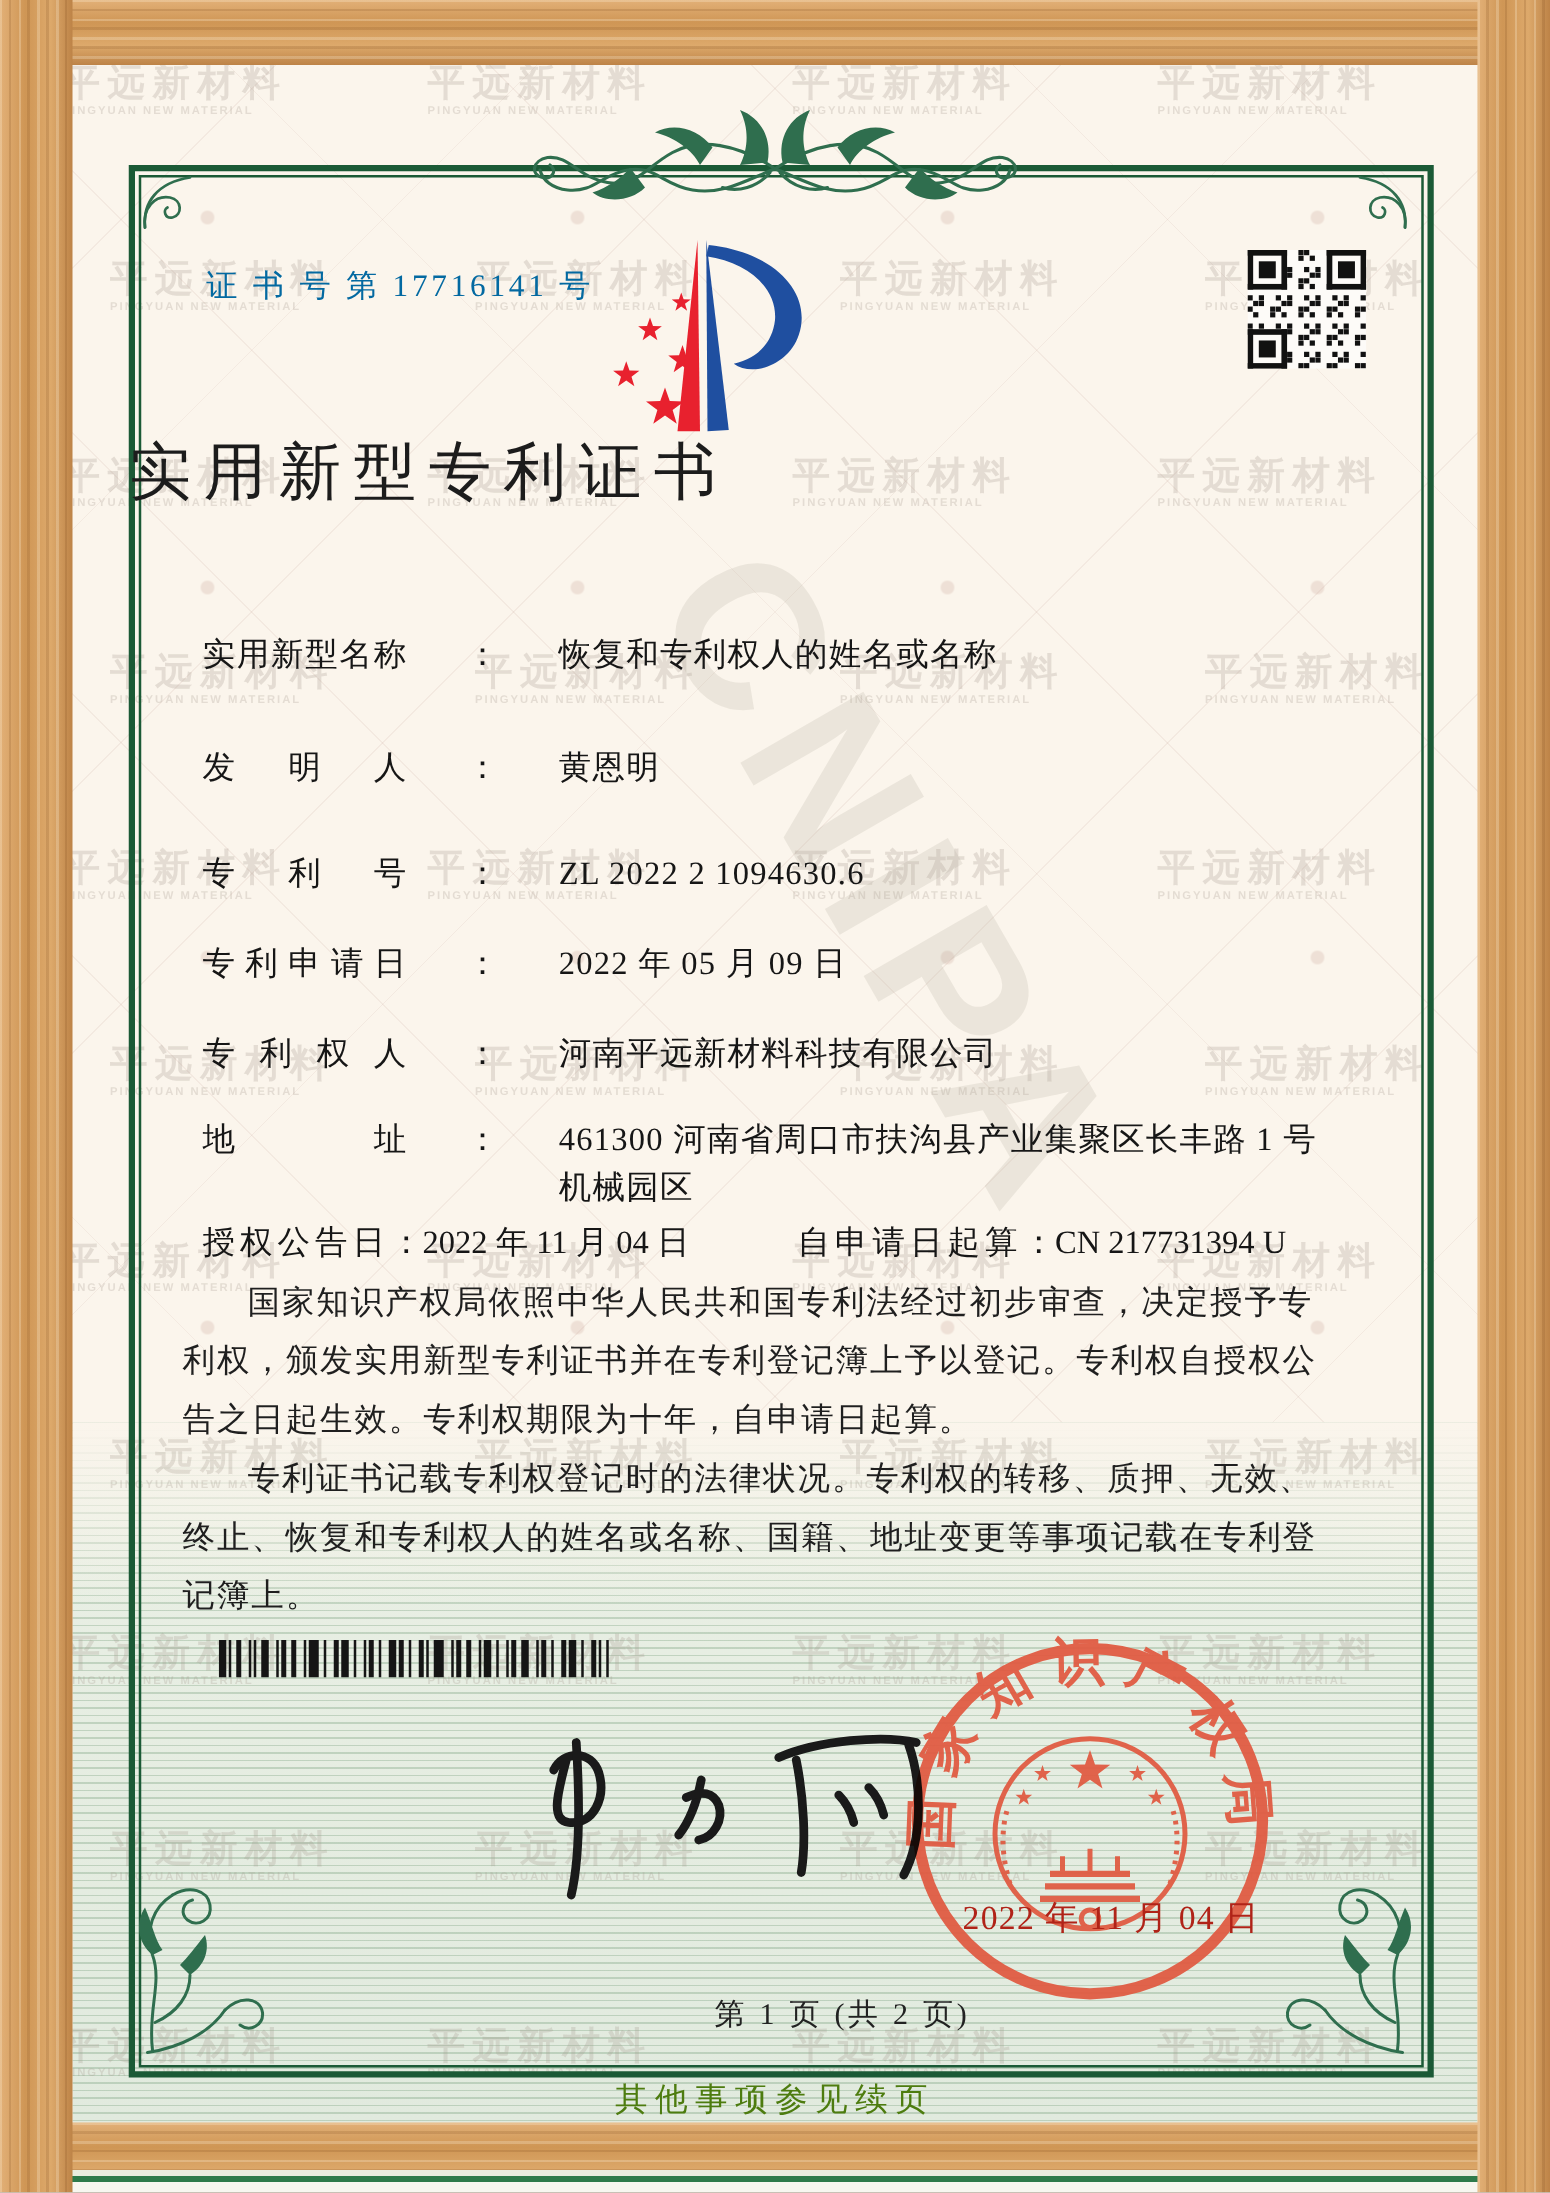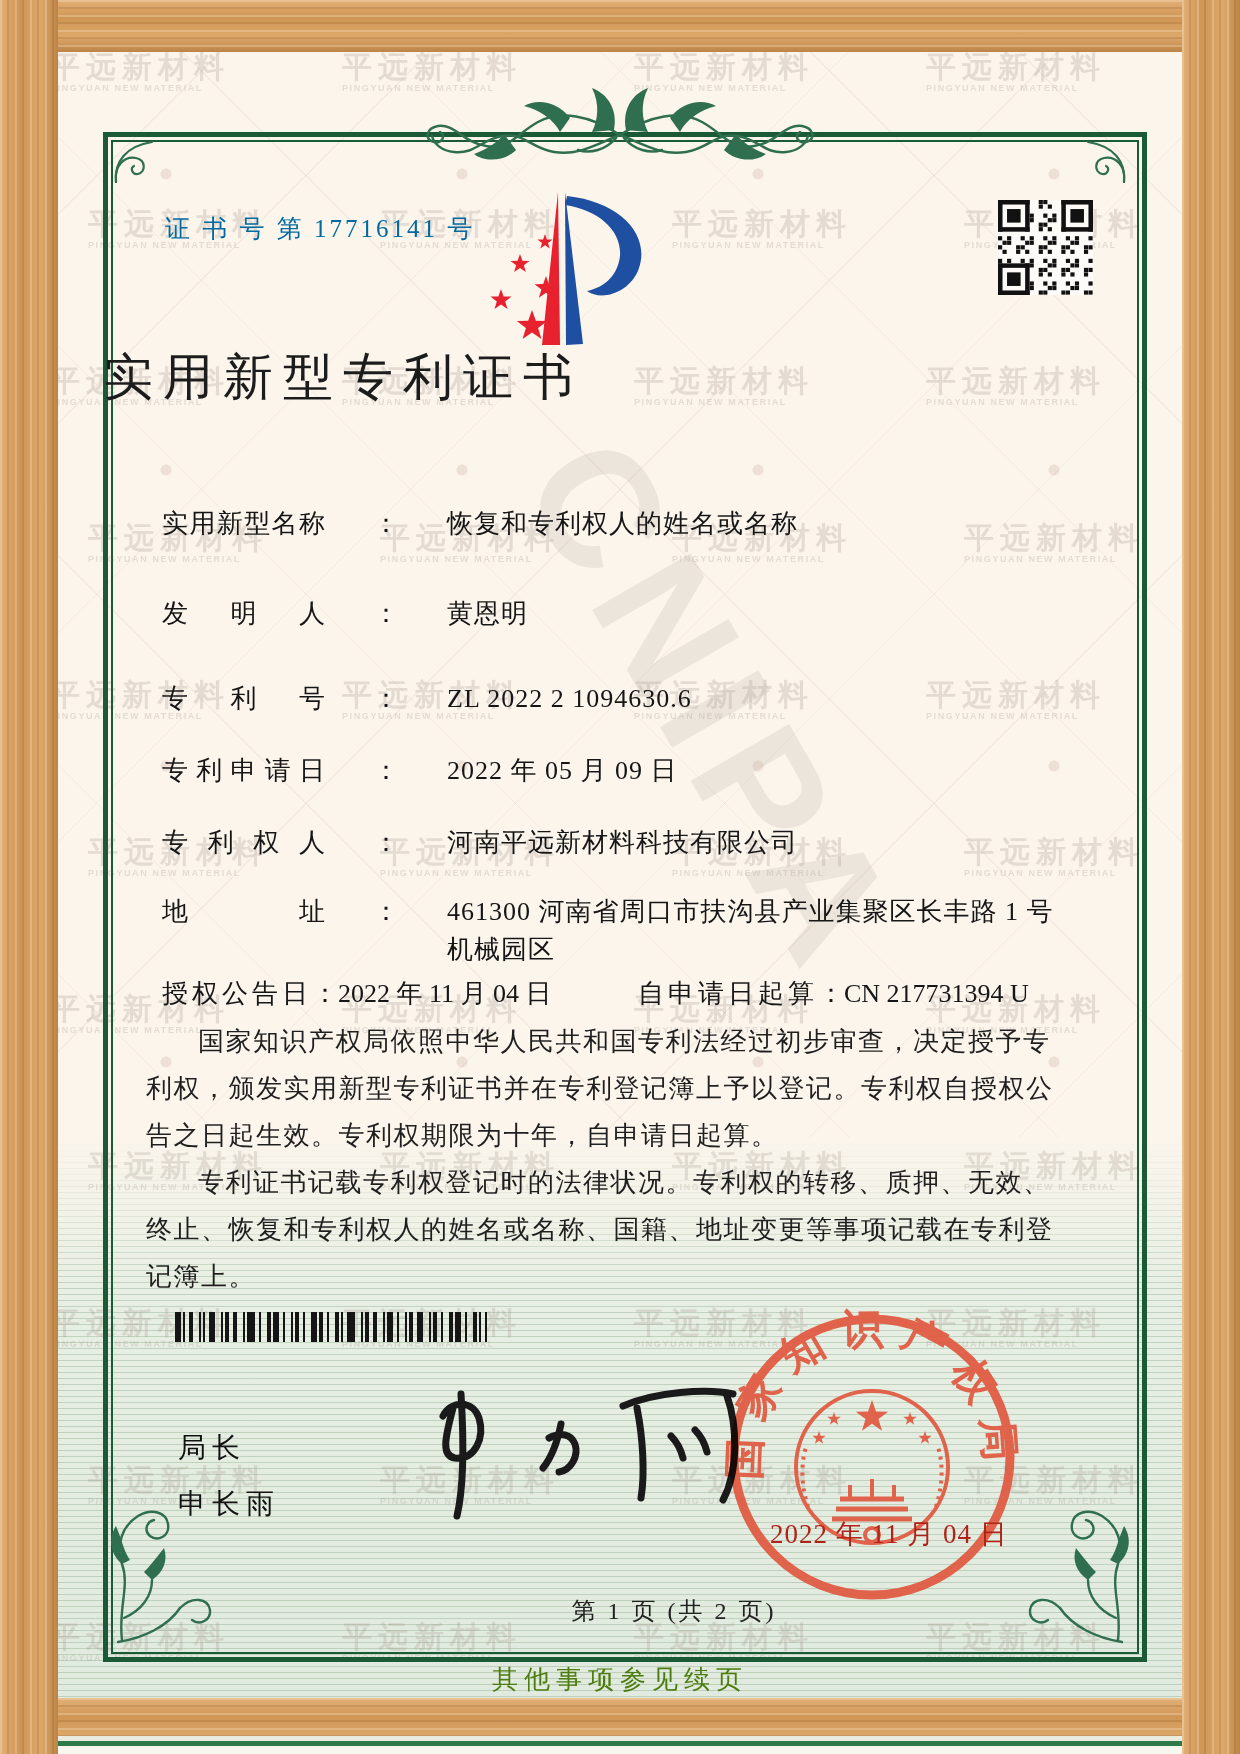--- a/index.html
+++ b/index.html
@@ -537,24 +537,20 @@
           <rect x="266" y="0" width="2" height="30"></rect>
           <rect x="274" y="0" width="4" height="30"></rect>
           <rect x="280" y="0" width="6" height="30"></rect>
           <rect x="290" y="0" width="2" height="30"></rect>
           <rect x="298" y="0" width="4" height="30"></rect>
           <rect x="304" y="0" width="2" height="30"></rect>
           <rect x="310" y="0" width="2" height="30"></rect>
         </g>
     </svg>
 
-    <div class="signer">
-      <div>局长</div>
-      <div>申长雨</div>
-    </div>
 
     <svg class="signature" width="360" height="150" viewBox="0 0 360 150">
       <g stroke="#1a1a1a" fill="none" stroke-width="7" stroke-linecap="round" stroke-linejoin="round">
         <path d="M68 30 C60 60 56 78 70 80 C90 82 100 60 94 40 C88 22 66 22 58 38"></path>
         <path d="M76 16 C78 48 80 104 72 138"></path>
         <path d="M176 46 C172 66 166 80 158 90"></path>
         <path d="M164 60 C176 54 186 56 190 66 C194 78 186 92 174 94"></path>
         <path d="M238 28 C270 14 322 10 348 16"></path>
         <path d="M252 30 C258 60 260 96 256 120"></path>
         <path d="M342 18 C352 46 354 92 338 122"></path>

